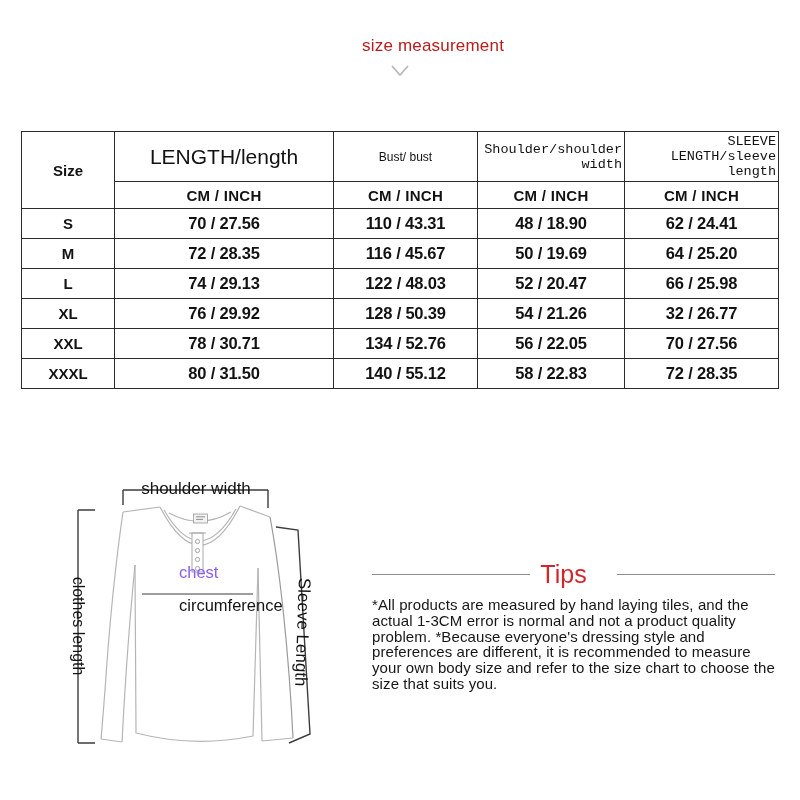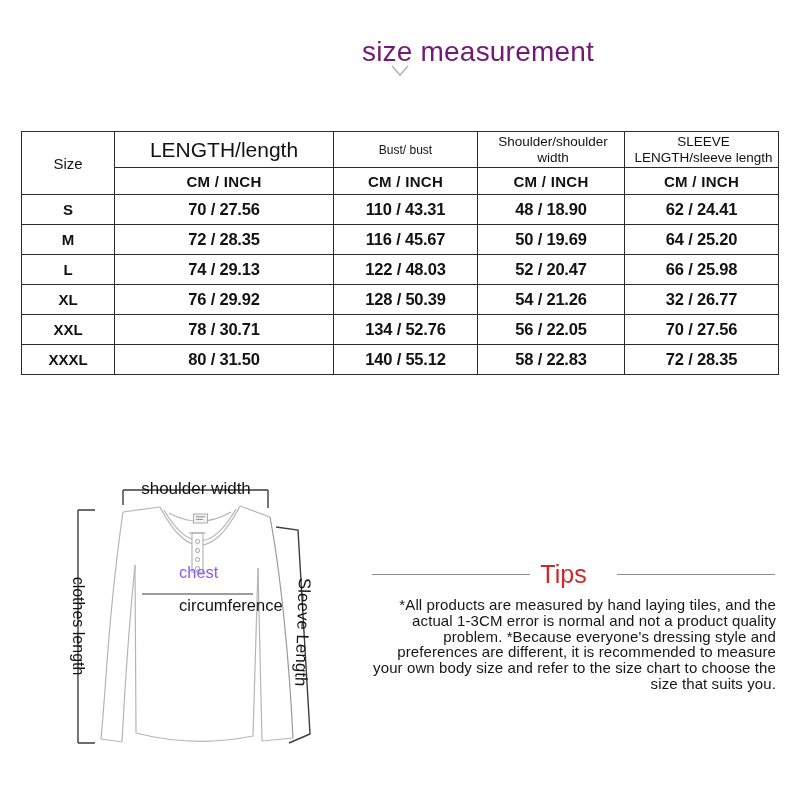--- a/index.html
+++ b/index.html
@@ -1,43 +1,43 @@
 <!DOCTYPE html>
 <html><head>
 <meta charset="utf-8">
 <style>
   html,body{margin:0;padding:0;background:#fff;}
   .canvas{position:relative;width:800px;height:800px;background:#ffffff;overflow:hidden;
           font-family:"Liberation Sans",sans-serif;color:#111;}
   
-  .page-title{position:absolute;left:362px;top:36px;font-size:28px;color:#701a75;letter-spacing:.2px;}
+  .page-title{position:absolute;left:362px;top:36px;font-size:17px;color:#b91c1c;letter-spacing:.2px;}
   .title-chevron{position:absolute;left:389px;top:64px;}
   
   table.size-table{position:absolute;left:21px;top:131px;width:757px;border-collapse:collapse;table-layout:fixed;}
   .size-table th,.size-table td{border:1.7px solid #2b2b2b;text-align:center;vertical-align:middle;padding:0;color:#121212;}
   .size-table .h1{height:36px;}
   .size-table .h2 th{height:26px;font-size:15px;font-weight:700;letter-spacing:.3px;}
-  .size-table .size-head{font-size:15px;font-weight:400;}
+  .size-table .size-head{font-size:15px;font-weight:700;}
   .size-table .th-lg{font-size:21px;font-weight:400;}
   .size-table .th-md{font-size:12px;font-weight:400;}
-  .size-table .th-sm{font-size:13.5px;font-weight:400;text-align:center;padding:2px 2px 2px 6px;line-height:1.12;}
+  .size-table .th-sm{font-size:13.5px;font-weight:400;text-align:right;padding:2px 2px 2px 6px;line-height:1.12;font-family:Liberation Mono, monospace;}
   .size-table td{height:29px;font-weight:700;font-size:16.5px;letter-spacing:-.2px;}
   .size-table td.size-cell{font-size:15px;letter-spacing:0;}
   
   .shirt-svg{position:absolute;left:40px;top:450px;}
   .shirt-svg text{font-family:"Liberation Sans",sans-serif;fill:#141414;}
   .chest-label{position:absolute;left:179px;top:563px;font-size:16.5px;color:#8b5cf6;}
   .circ-label{position:absolute;left:179px;top:596px;width:104px;font-size:16.5px;line-height:19px;
               color:#141414;word-break:break-all;}
   
   .tips-header{position:absolute;left:372px;top:562px;width:403px;display:flex;align-items:center;justify-content:center;}
   .tips-line{flex:1;height:1px;background:#8d8d8d;}
   .tips-title{margin:0 30px 0 10px;font-size:25px;line-height:1;}
   .tips-body{position:absolute;left:372px;top:597px;width:404px;font-size:15px;line-height:15.8px;
-             color:#161616;letter-spacing:.1px;text-align:right;}
+             color:#161616;letter-spacing:.1px;}
 </style>
 </head>
 <body>
 
 <div class="canvas">
 
   <div class="page-title">size measurement</div>
   <svg class="title-chevron" width="22" height="14" viewBox="0 0 22 14">
     <polyline points="3,2 11,11 19,2" fill="none" stroke="#b5b5b5" stroke-width="1.6"></polyline>
   </svg>

